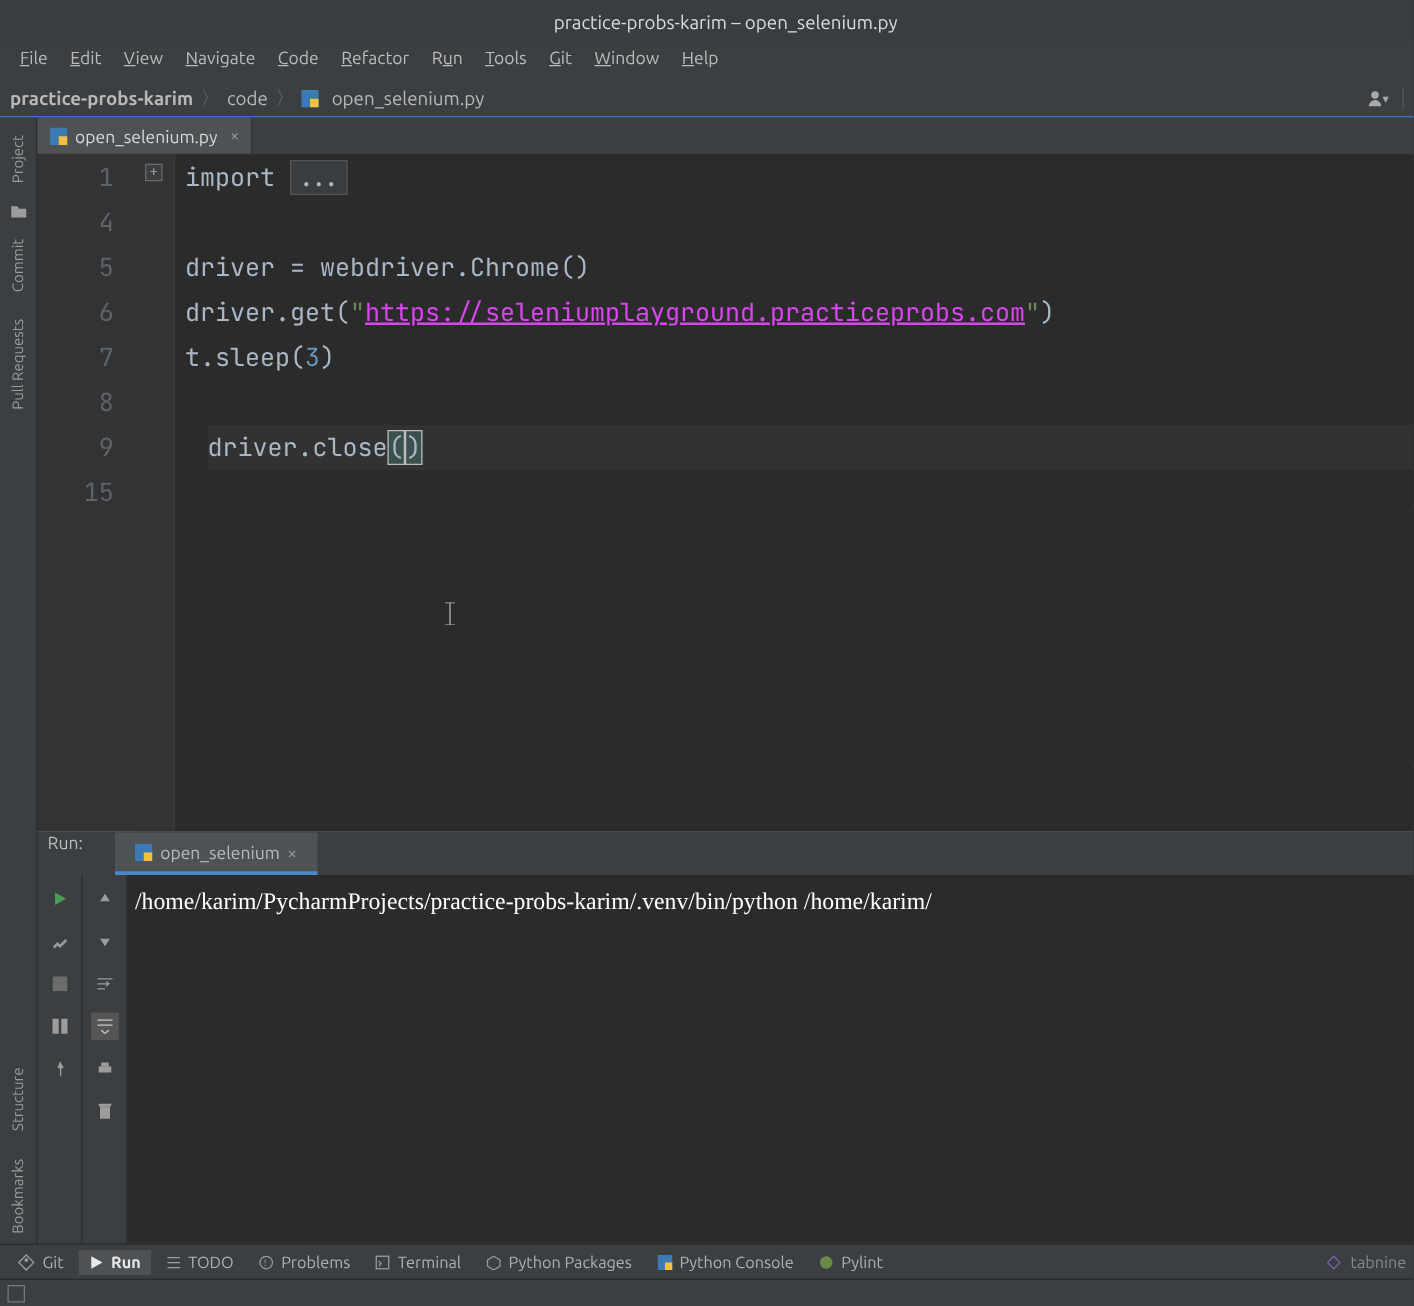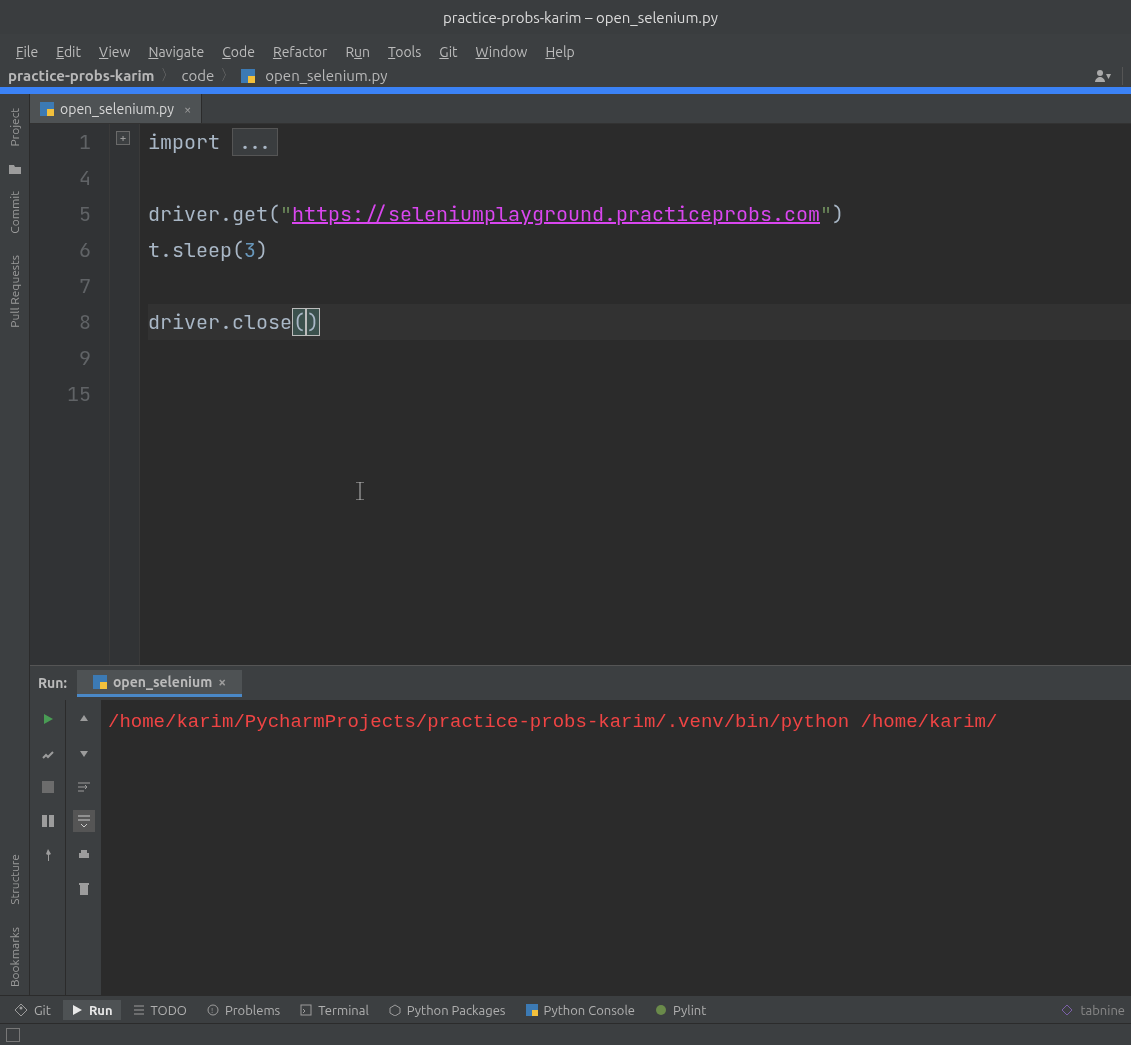--- a/index.html
+++ b/index.html
@@ -20,32 +20,32 @@
   align-items: center;
   justify-content: center;
   color: #dcdcdc;
   font-size: 15px;
   padding-left: 30px;
 }
 .menubar {
   height: 30px;
   background: #3c3f41;
   display: flex;
-  align-items: flex-end;
+  align-items: flex-start;
   padding: 0 8px;
   gap: 2px;
   color: #bbbbbb;
   font-size: 14px;
 }
 .menubar .menu-item { padding: 4px 8px; cursor: default; }
 .menubar .menu-item .u { text-decoration: underline; }
 .navbar {
   height: 30px;
   background: #3c3f41;
-  border-bottom: 7px solid #3b82f6;
+  border-bottom: 1px solid #3b82f6;
   display: flex;
   align-items: center;
   padding: 0 8px;
   gap: 6px;
   color: #b8b8b8;
   font-size: 15px;
 }
 .navbar .crumb { font-weight: 600; }
 .navbar .chev { color: #707070; }
 .navbar .py-icon { width:14px;height:14px;display:inline-block;position:relative;top:2px;margin-right:4px; }
@@ -106,43 +106,41 @@
   color:#606366;
   text-align:right;
   padding: 0 18px 0 0;
   border-right:1px solid #3a3a3a;
   user-select:none;
 }
 .fold-gutter { width:30px; background:#313335; border-right:1px solid #3a3a3a; position:relative; }
 .fold-plus { position:absolute; left:6px; top:7px; width:14px;height:14px;border:1px solid #6a6a6a; color:#9c9c9c; font-size:11px; line-height:12px; text-align:center; background:#3c3f41;}
 .code-col { flex:1; color:#a9b7c6; padding-left:8px; position:relative; }
 .code-row { white-space: pre; }
-.code-row.current { background:#323232; }
+.code-row.current { background:#323232;margin-left:18px; }
 .import-fold { background:#3a3d3f; border:1px solid #555; padding:0 4px; }
 .kw-str { color:#6a8759; }
 .kw-num { color:#6897bb; }
 .kw-url { color:#d946ef; text-decoration: underline; }
 .paren-match { border:1px solid #bbb; background:#3b514d; }
 .run-panel {
   height:330px;
   background:#2b2b2b;
   border-top:1px solid #555;
   display:flex;
   flex-direction:column;
 }
 .run-header {
   height:34px;
   background:#3c3f41;
   display:flex;
-  align-items:center;
   padding:0 8px;
-  gap:10px;
+  gap:26px;
   font-size:14px;
   color:#bbbbbb;
-  font-weight:bold;
 }
 .run-tab {
   display:flex;align-items:center;gap:6px;
   padding:4px 16px; background:#4e5254; border-bottom:3px solid #4a88c7;
 }
 .run-tab .close { color:#9c9c9c; }
 .run-body {
   flex:1; display:flex;
 }
 .run-tool-col {
@@ -150,22 +148,22 @@
   display:flex; flex-direction:column; align-items:center; gap:12px; padding-top:8px;
 }
 .run-tool-col2 {
   width:36px; background:#3c3f41; border-right:1px solid #2b2b2b;
   display:flex; flex-direction:column; align-items:center; gap:12px; padding-top:8px;
 }
 .tool-btn { width:22px;height:22px; display:flex;align-items:center;justify-content:center; color:#9c9c9c; }
 .tool-btn.green { color:#499c54; }
 .tool-btn.active { background:#555;}
 .run-output {
-  flex:1; font-family:Liberation Mono, monospace; font-size:19px; line-height:36px;
-  color:#ef4444; padding:4px 6px; overflow:hidden;
+  flex:1; font-family:Liberation Serif, serif; font-size:19px; line-height:36px;
+  color:#ffffff; padding:4px 6px; overflow:hidden;
 }
 .bottombar {
   height:28px;
   background:#3c3f41;
   border-top:1px solid #2b2b2b;
   display:flex; align-items:center; gap:4px; padding:0 6px;
   font-size:13px; color:#b0b0b0;
 }
 .bottombar .bb {
   display:flex;align-items:center;gap:6px;padding:3px 8px;
@@ -260,20 +258,21 @@
         <div>8</div>
         <div>9</div>
         <div>15</div>
       </div>
       <div class="fold-gutter">
         <div class="fold-plus">+</div>
       </div>
       <div class="code-col">
         <div class="code-row"><span>import </span><span class="import-fold">...</span></div>
         <div class="code-row">&nbsp;</div>
+        <div class="code-row">driver = webdriver.Chrome()</div>
         <div class="code-row"><span>driver.get(</span><span class="kw-str">"</span><span class="kw-str kw-url">https://seleniumplayground.practiceprobs.com</span><span class="kw-str">"</span><span>)</span></div>
         <div class="code-row"><span>t.sleep(</span><span class="kw-num">3</span><span>)</span></div>
         <div class="code-row">&nbsp;</div>
         <div class="code-row current"><span>driver.close</span><span class="paren-match">(</span><span class="paren-match">)</span></div>
         <div class="code-row">&nbsp;</div>
         <svg style="position:absolute;left:216px;top:358px" width="8" height="18">
             <line x1="4" y1="0" x2="4" y2="18" stroke="#bbb" stroke-width="1"></line>
             <line x1="0" y1="0" x2="8" y2="0" stroke="#bbb"></line>
             <line x1="0" y1="18" x2="8" y2="18" stroke="#bbb"></line>
           </svg>

